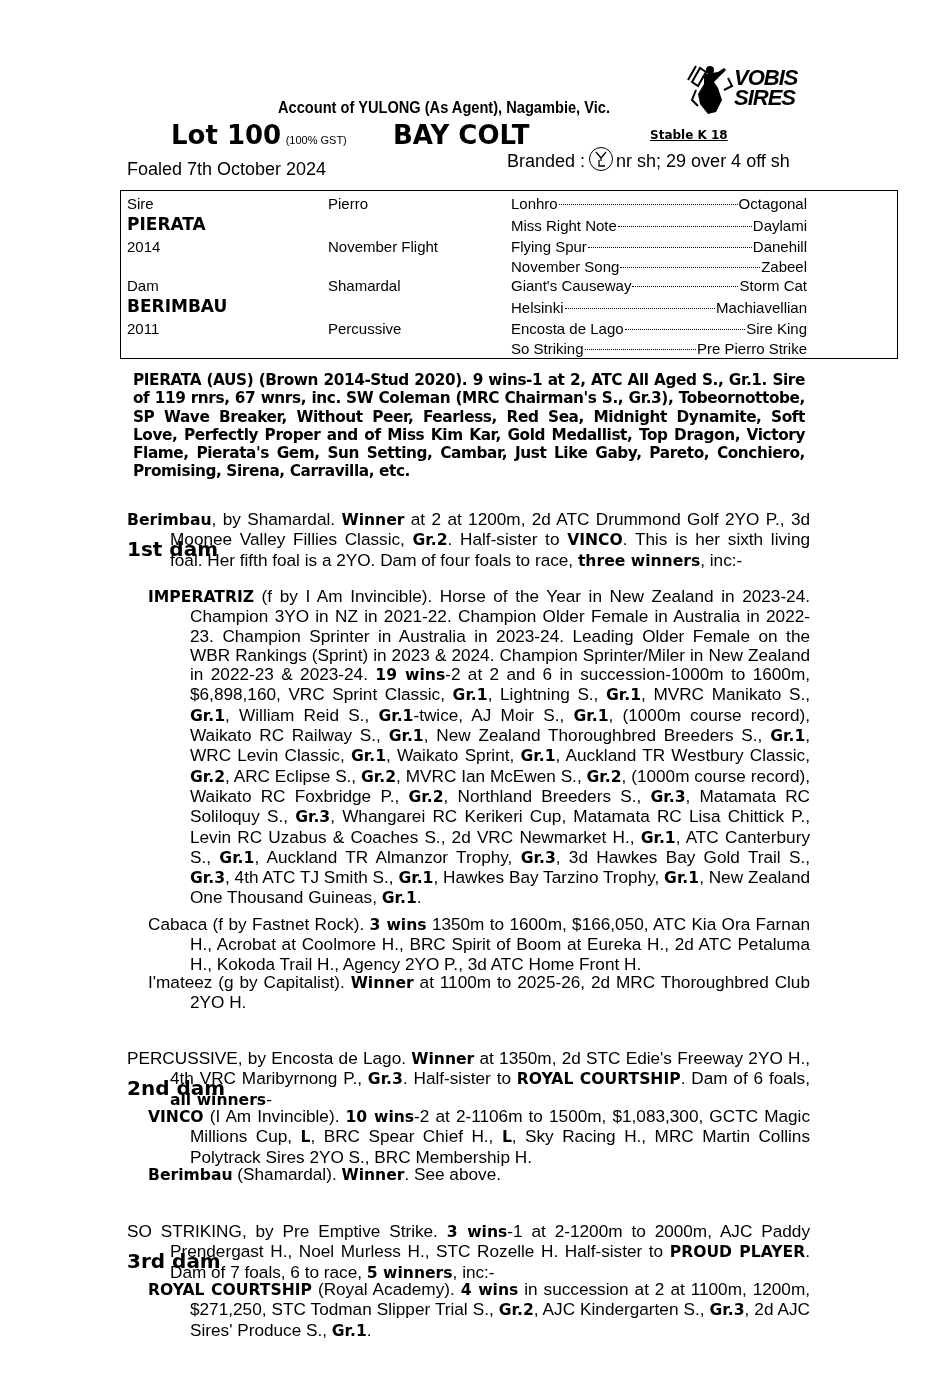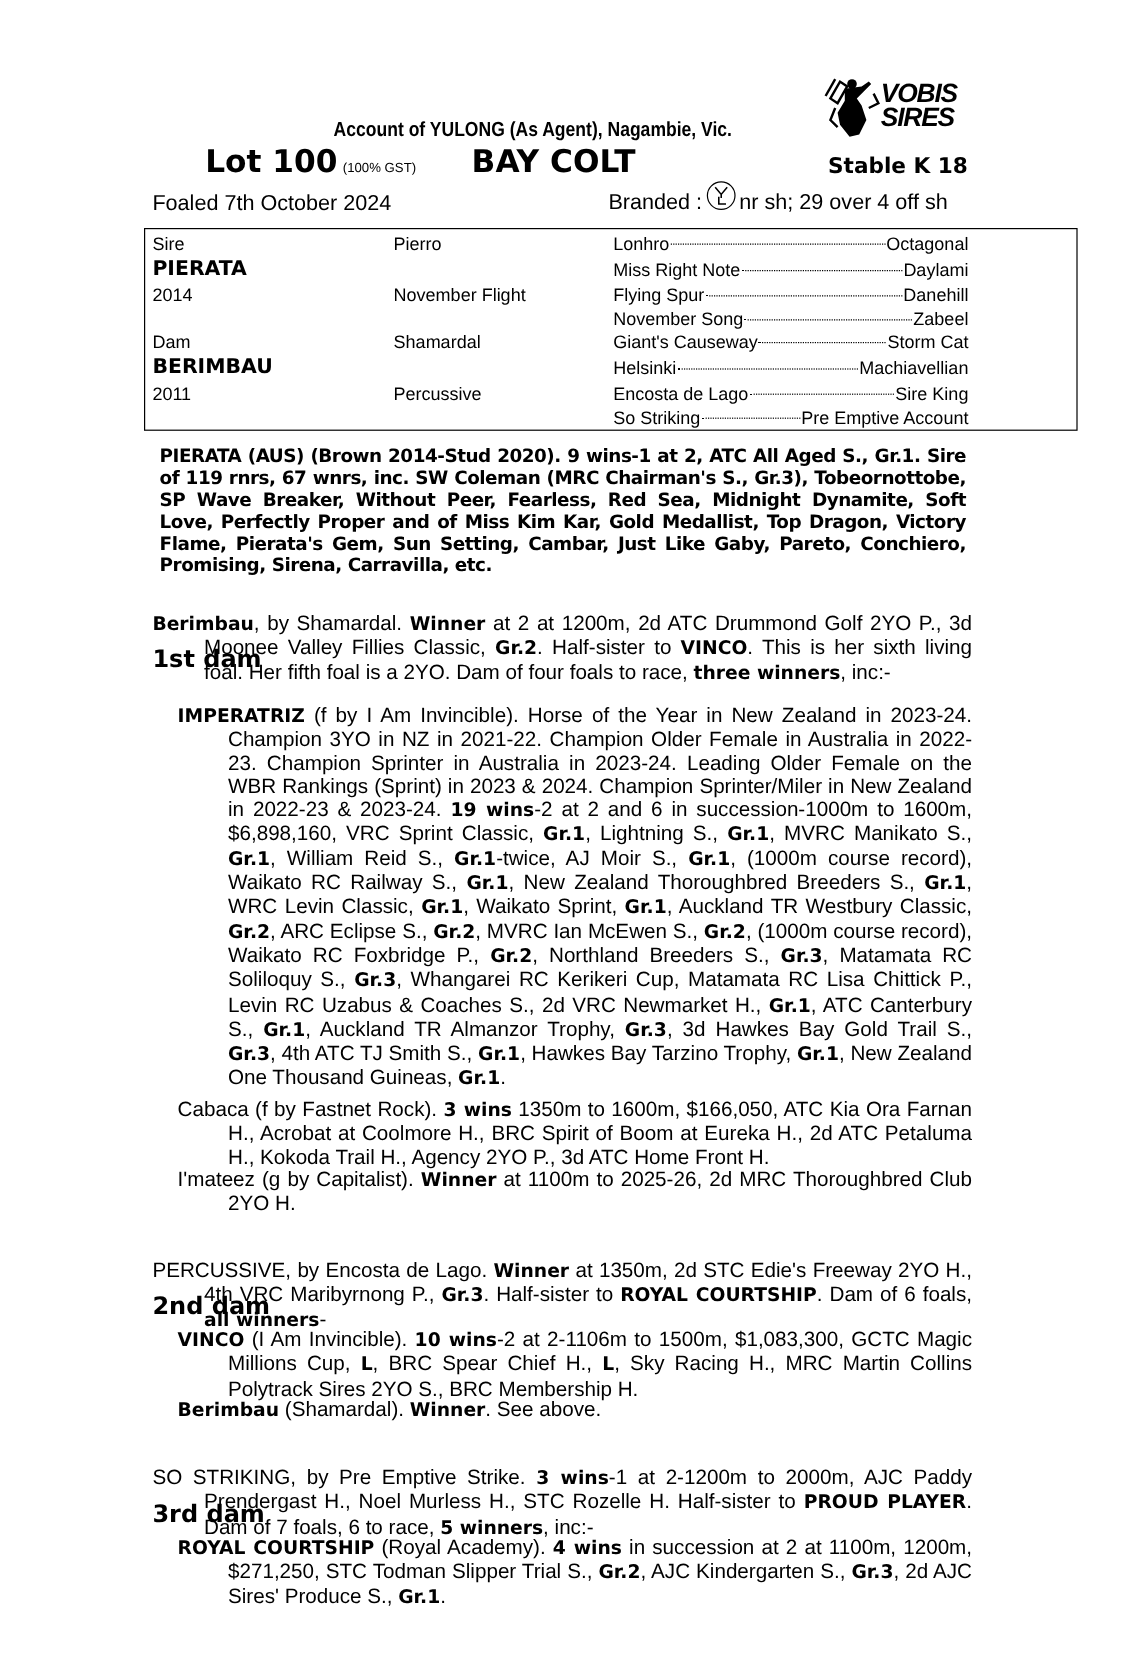--- a/index.html
+++ b/index.html
@@ -5,23 +5,23 @@
   html, body { margin: 0; padding: 0; background: #ffffff; }
   body { width: 938px; height: 1400px; position: relative; color: #000; font-family: "Liberation Sans", sans-serif; overflow: hidden; }
   .abs { position: absolute; }
   #logo { left: 684px; top: 60px; width: 136px; height: 56px; text-decoration: underline; }
   #logo .word { position: absolute; left: 50px; font-weight: bold; font-style: italic; font-size: 22px; line-height: 20px; letter-spacing: -1px; font-family: "Liberation Sans", sans-serif; }
   #account { left: 278px; top: 98px; font-size: 17px; font-weight: bold; font-family: "Liberation Sans", sans-serif; transform: scaleX(0.86); transform-origin: left top; white-space: nowrap; }
   #lot { left: 127px; top: 120px; white-space: nowrap; }
   #lot .big { font-size: 26px; font-weight: 900; font-family: "DejaVu Sans", sans-serif; margin-left: 44px; }
   #lot .small { font-size: 11px; font-family: "Liberation Sans", sans-serif; }
   #sex { left: 393px; top: 120px; font-size: 26px; font-weight: 900; font-family: "DejaVu Sans", sans-serif; white-space: nowrap; }
-  #stable { left: 690px; top: 128px; font-size: 18px; font-weight: 900; font-family: "DejaVu Sans", sans-serif; white-space: nowrap; }
+  #stable { left: 650px; top: 128px; font-size: 12px; font-weight: 900; font-family: "DejaVu Sans", sans-serif; white-space: nowrap; text-decoration: underline; }
   #foaled { left: 127px; top: 159px; font-size: 18px; white-space: nowrap; }
-  #branded { left: 507px; top: 151px; font-size: 18px; white-space: nowrap; display: flex; align-items: flex-end; height: 28px; }
+  #branded { left: 507px; top: 151px; font-size: 18px; white-space: nowrap; display: flex; align-items: flex-start; height: 28px; }
   .brand-mark { display: inline-block; width: 22px; height: 22px; border: 1.2px solid #000; border-radius: 50%; position: relative; margin: 0 3px 0 4px; top: -4px; }
   .brand-mark svg { position: absolute; left: 0; top: 0; }
   #pedigree { left: 120px; top: 190px; width: 778px; height: 169px; border: 1.5px solid #000; box-sizing: border-box; }
   .ped-cell { position: absolute; font-size: 15px; white-space: nowrap; font-family: "Liberation Sans", sans-serif; }
   .ped-cell.bold { font-size: 17px; font-weight: 900; font-family: "DejaVu Sans", sans-serif; }
   .ped-line { position: absolute; left: 390px; width: 296px; font-size: 15px; display: flex; align-items: baseline; white-space: nowrap; }
   .ped-line .dots { flex: 1; border-bottom: 1.4px dotted #000; margin: 0 1px; position: relative; top: -4px; }
   #sire-summary { left: 133px; top: 371px; width: 672px; font-size: 15.3px; font-weight: 900; font-family: "DejaVu Sans", sans-serif; line-height: 18.3px; text-align: justify; letter-spacing: -0.4px; }
   .section-head { position: absolute; left: 127px; font-size: 20px; font-weight: 700; font-family: "DejaVu Sans", sans-serif; margin-top: 47px; }
   .para { position: absolute; font-size: 17.2px; line-height: 19.3px; text-align: justify; font-family: "Liberation Sans", sans-serif; }
@@ -113,21 +113,21 @@
       <span>Machiavellian</span>
     </div>
   <div class="ped-line" style="top:129px">
       <span>Encosta de Lago</span>
       <span class="dots"></span>
       <span>Sire King</span>
     </div>
   <div class="ped-line" style="top:149px">
       <span>So Striking</span>
       <span class="dots"></span>
-      <span>Pre Emptive Account</span>
+      <span>Pre Pierro Strike</span>
     </div>
 </div>
 
 <div id="sire-summary" class="abs">PIERATA (AUS) (Brown 2014-Stud 2020). 9 wins-1 at 2, ATC All Aged S., Gr.1. Sire of 119 rnrs, 67 wnrs, inc. SW Coleman (MRC Chairman's S., Gr.3), Tobeornottobe, SP Wave Breaker, Without Peer, Fearless, Red Sea, Midnight Dynamite, Soft Love, Perfectly Proper and of Miss Kim Kar, Gold Medallist, Top Dragon, Victory Flame, Pierata's Gem, Sun Setting, Cambar, Just Like Gaby, Pareto, Conchiero, Promising, Sirena, Carravilla, etc.</div>
 
 <div class="section-head" style="top:490px">1st dam</div>
 <div class="para p0" style="top:510px"><span class="first"><b>Berimbau</b>, by Shamardal. <b>Winner</b> at 2 at 1200m, 2d ATC Drummond Golf 2YO P., 3d Moonee Valley Fillies Classic, <b>Gr.2</b>. Half-sister to <b>VINCO</b>. This is her sixth living foal. Her fifth foal is a 2YO. Dam of four foals to race, <b>three winners</b>, inc:-</span></div>
 <div class="para p1" style="top:587px"><span class="first"><b>IMPERATRIZ</b> (f by I Am Invincible). Horse of the Year in New Zealand in 2023-24. Champion 3YO in NZ in 2021-22. Champion Older Female in Australia in 2022-23. Champion Sprinter in Australia in 2023-24. Leading Older Female on the WBR Rankings (Sprint) in 2023 &amp; 2024. Champion Sprinter/Miler in New Zealand in 2022-23 &amp; 2023-24. <b>19 wins</b>-2 at 2 and 6 in succession-1000m to 1600m, $6,898,160, VRC Sprint Classic, <b>Gr.1</b>, Lightning S., <b>Gr.1</b>, MVRC Manikato S., <b>Gr.1</b>, William Reid S., <b>Gr.1</b>-twice, AJ Moir S., <b>Gr.1</b>, (1000m course record), Waikato RC Railway S., <b>Gr.1</b>, New Zealand Thoroughbred Breeders S., <b>Gr.1</b>, WRC Levin Classic, <b>Gr.1</b>, Waikato Sprint, <b>Gr.1</b>, Auckland TR Westbury Classic, <b>Gr.2</b>, ARC Eclipse S., <b>Gr.2</b>, MVRC Ian McEwen S., <b>Gr.2</b>, (1000m course record), Waikato RC Foxbridge P., <b>Gr.2</b>, Northland Breeders S., <b>Gr.3</b>, Matamata RC Soliloquy S., <b>Gr.3</b>, Whangarei RC Kerikeri Cup, Matamata RC Lisa Chittick P., Levin RC Uzabus &amp; Coaches S., 2d VRC Newmarket H., <b>Gr.1</b>, ATC Canterbury S., <b>Gr.1</b>, Auckland TR Almanzor Trophy, <b>Gr.3</b>, 3d Hawkes Bay Gold Trail S., <b>Gr.3</b>, 4th ATC TJ Smith S., <b>Gr.1</b>, Hawkes Bay Tarzino Trophy, <b>Gr.1</b>, New Zealand One Thousand Guineas, <b>Gr.1</b>.</span></div>
 <div class="para p1" style="top:915px"><span class="first">Cabaca (f by Fastnet Rock). <b>3 wins</b> 1350m to 1600m, $166,050, ATC Kia Ora Farnan H., Acrobat at Coolmore H., BRC Spirit of Boom at Eureka H., 2d ATC Petaluma H., Kokoda Trail H., Agency 2YO P., 3d ATC Home Front H.</span></div>
 <div class="para p1" style="top:973px"><span class="first">I'mateez (g by Capitalist). <b>Winner</b> at 1100m to 2025-26, 2d MRC Thoroughbred Club 2YO H.</span></div>

